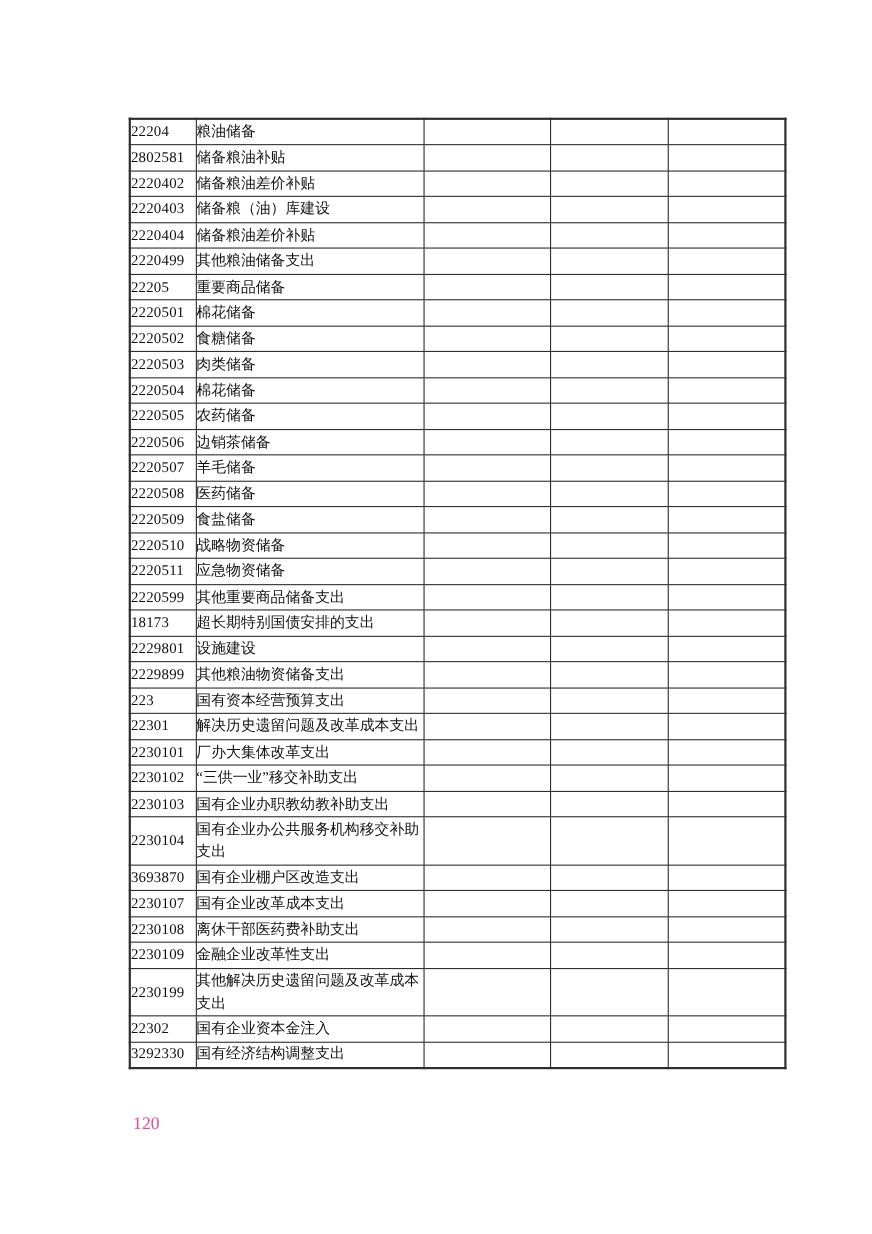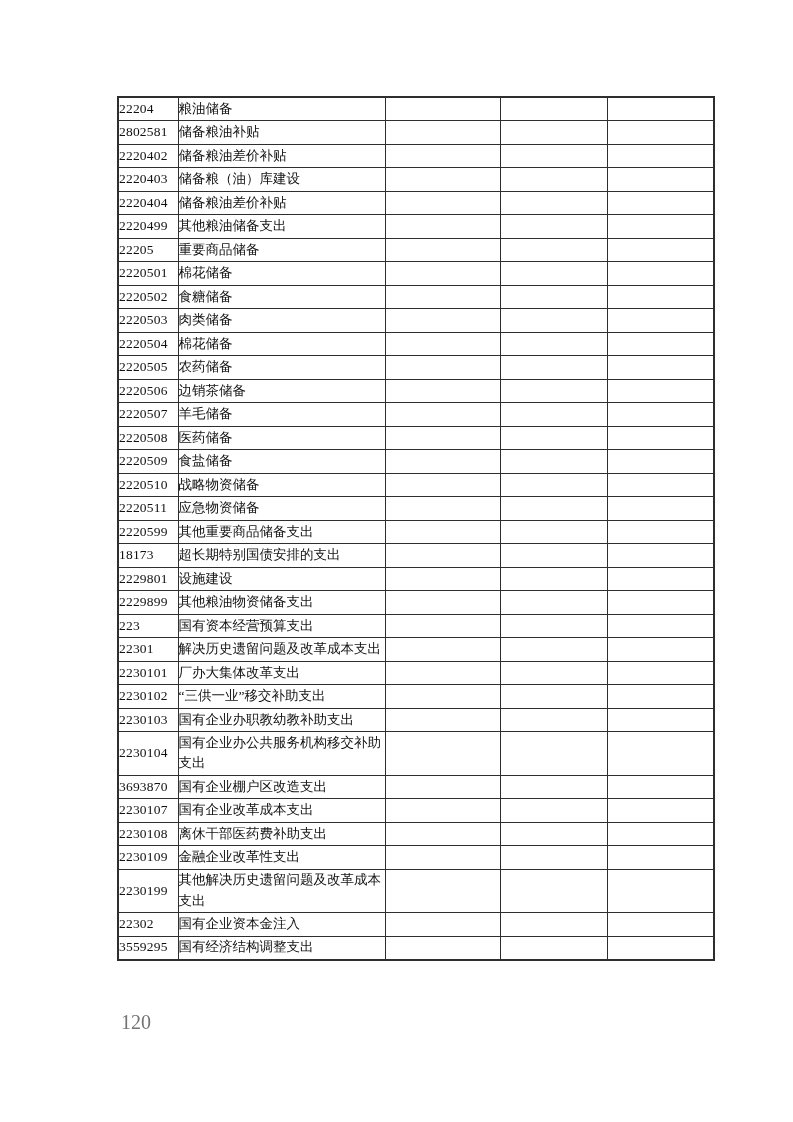--- a/index.html
+++ b/index.html
@@ -8,21 +8,21 @@
     width: 793px;
     height: 1122px;
     background: #ffffff;
     overflow: hidden;
     font-family: "Liberation Serif", "DejaVu Serif", serif;
     color: #111111;
   }
   table.budget {
     position: absolute;
     left: 117px;
-    top: 96px;
+    top: 107px;
     width: 596px;
     border-collapse: collapse;
     table-layout: fixed;
     border: 2px solid #2e2e2e;
   }
   table.budget td {
     border: 1px solid #2e2e2e;
     font-size: 13.5px;
     line-height: 20.5px;
     vertical-align: middle;
@@ -30,23 +30,23 @@
     padding: 0;
   }
   tr.row { height: 23.5px; }
   tr.row.tall { height: 43.5px; }
   td.code-cell { padding-left: 3px; letter-spacing: 0.2px; }
   td.name-cell { padding-left: 6px; white-space: pre; }
   .page-number {
     position: absolute;
     left: 121px;
     top: 1013px;
-    font-size: 20px;
+    font-size: 16px;
     line-height: 18px;
-    color: #737373;
+    color: #ec4899;
   }
 </style>
 </head>
 <body>
 
 <div class="page">
 
   <table class="budget">
     <colgroup>
       <col style="width:60px">
@@ -325,21 +325,21 @@
 
     <tr class="row">
       <td class="code-cell">22302</td>
       <td class="name-cell">国有企业资本金注入</td>
       <td class="value-cell"></td>
       <td class="value-cell"></td>
       <td class="value-cell"></td>
     </tr>
 
     <tr class="row">
-      <td class="code-cell">3559295</td>
+      <td class="code-cell">3292330</td>
       <td class="name-cell">国有经济结构调整支出</td>
       <td class="value-cell"></td>
       <td class="value-cell"></td>
       <td class="value-cell"></td>
     </tr>
   </tbody>
   </table>
 
   <div class="page-number">120</div>
 

